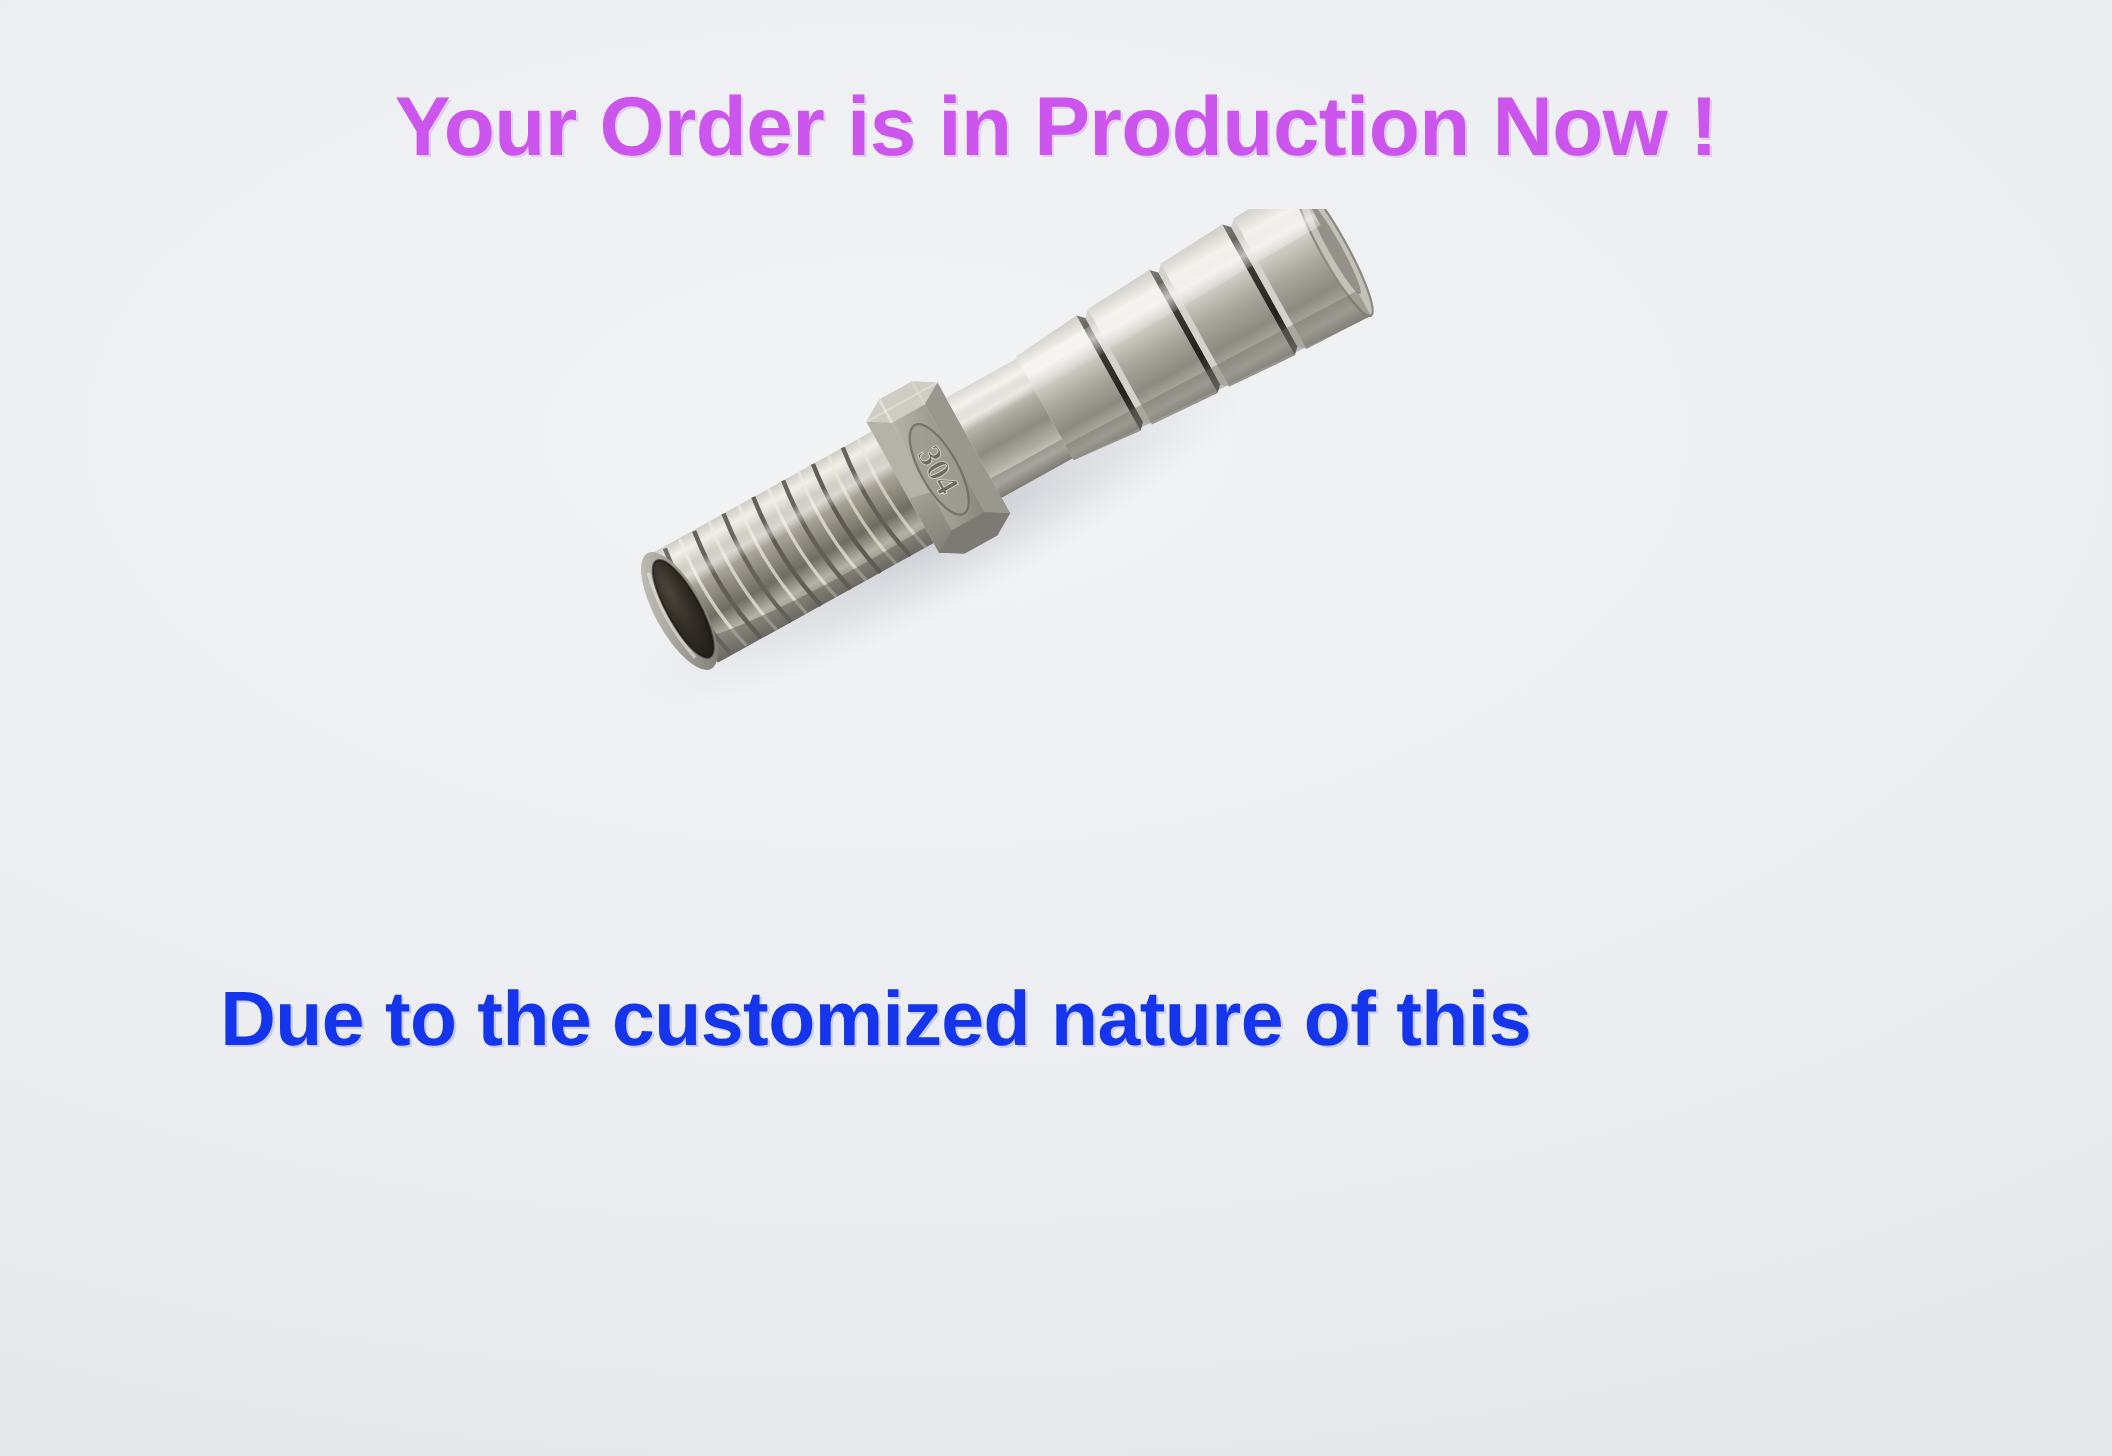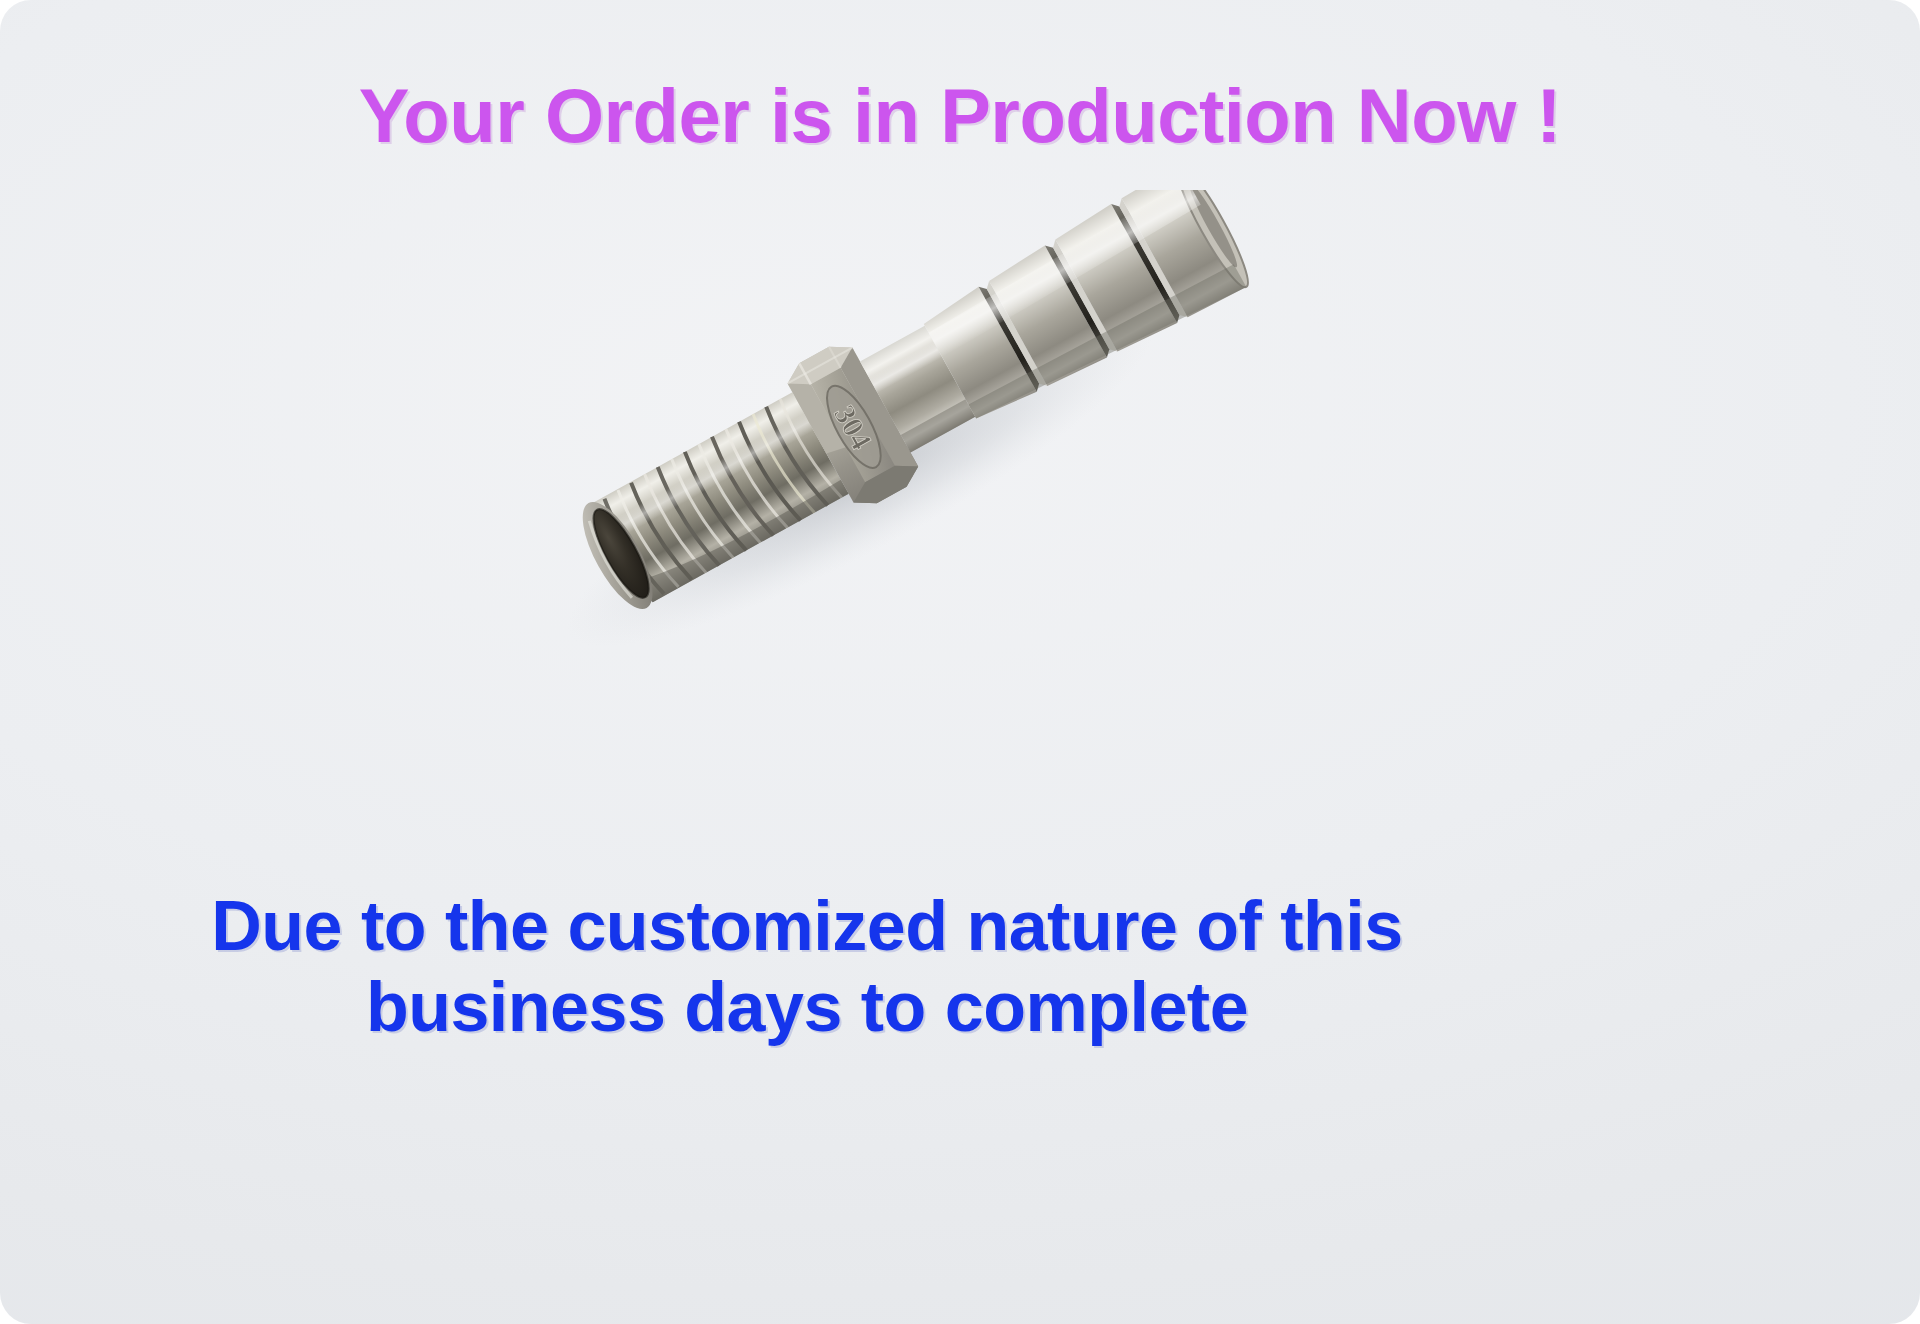--- a/index.html
+++ b/index.html
@@ -8,21 +8,20 @@
     background: #ffffff;
   }
   #page {
     position: relative;
     width: 1920px;
     height: 1324px;
     overflow: hidden;
     background:
       radial-gradient(ellipse 120% 90% at 42% 30%, #f2f3f5 0%, #eceef1 45%, #e7e9ec 75%, #e3e6ea 100%);
     font-family: "Liberation Sans", sans-serif;
-    border-radius: 31px;
   }
 
   
   #headline {
     position: absolute;
     top: 78px;
     left: 0;
     width: 1920px;
     text-align: center;
     font-family: "Liberation Sans", sans-serif;
@@ -47,21 +46,21 @@
     position: absolute;
     left: 50%;
     top: 0;
     transform: translateX(-50%);
     display: block;
   }
 
   
   #body-copy {
     position: absolute;
-    left: 11px;
+    left: 0;
     top: 886px;
     width: 1592px;
     text-align: center;
     font-family: "Liberation Sans", sans-serif;
     font-weight: bold;
     font-size: 70px;
     line-height: 1.16;
     letter-spacing: -0.5px;
     color: #1535ec;
     text-shadow: 2px 2px 0 rgba(20, 40, 170, 0.16);
@@ -263,16 +262,15 @@
 
           <path d="M 500 258 L 800 264 L 800 290 L 500 274 Z" fill="#6a6860" opacity="0.4"></path>
         </g>
 
       </g>
     </svg>
   </div>
 
   <div id="body-copy">
     <span class="line">Due to the customized nature of this</span>
-    <span class="line">business days to complete</span>
   </div>
 
 </div>
 
 </body></html>

